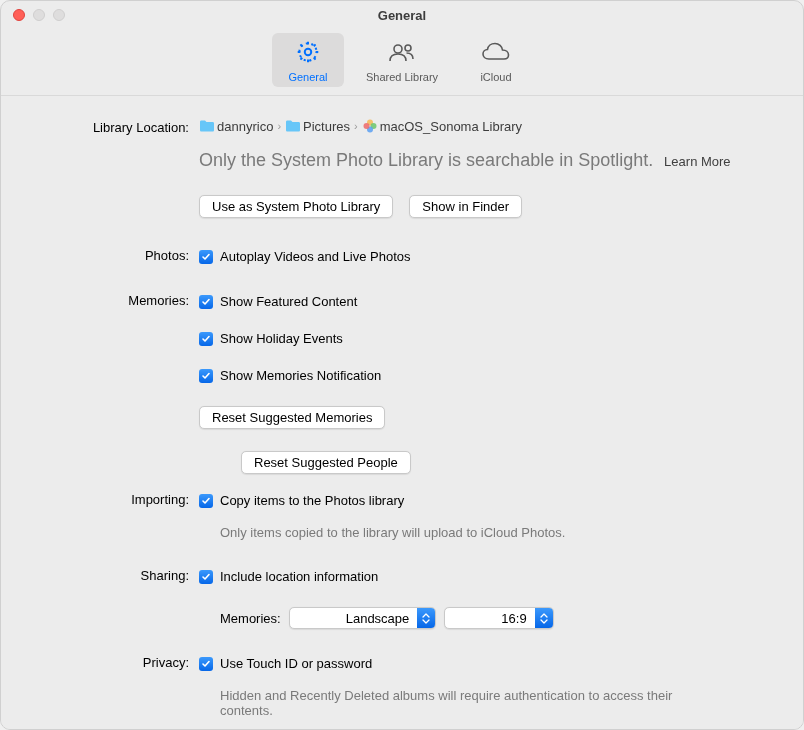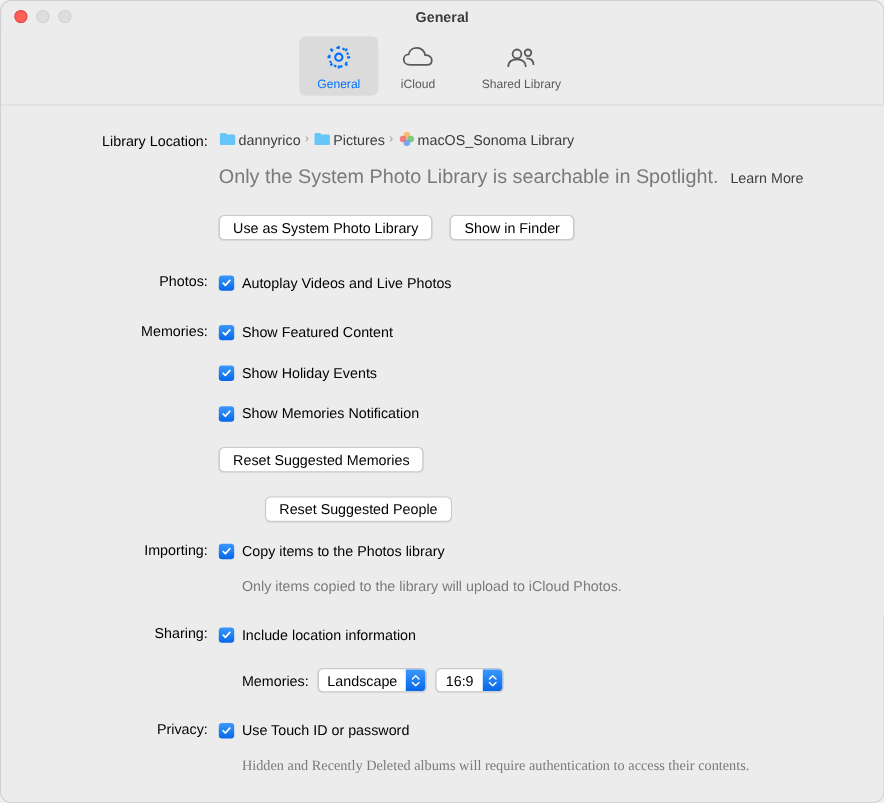--- a/index.html
+++ b/index.html
@@ -196,20 +196,21 @@
     .mac-select {
       display: flex;
       align-items: center;
       background: #fff;
       border: 0.5px solid #c9c9c9;
       border-radius: 5px;
       height: 22px;
       box-shadow: 0 0.5px 1px rgba(0,0,0,0.08);
       cursor: default;
       overflow: hidden;
+      padding-left: 48px;
     }
     .mac-select .sel-text {
       padding: 0 8px;
       font-size: 13px;
     }
     .mac-select .sel-arrows {
       width: 18px;
       height: 100%;
       background: linear-gradient(#3b99fc, #0667e8);
       display: flex;
@@ -241,41 +242,41 @@
 
     <div class="toolbar-item selected">
       <span>
         <svg width="26" height="26" viewBox="0 0 24 24" fill="none" stroke="#0070ff" stroke-width="1.8">
           <circle cx="12" cy="12" r="3"></circle>
           <path d="M12 2.5 L12 5 M12 19 L12 21.5 M2.5 12 L5 12 M19 12 L21.5 12 M5 5 L6.7 6.7 M17.3 17.3 L19 19 M5 19 L6.7 17.3 M17.3 6.7 L19 5"></path>
           <circle cx="12" cy="12" r="8" stroke-dasharray="2 3.2" stroke-dashoffset="1"></circle>
         </svg>
       </span>
       <span class="label">General</span>
-    </div>
-
-    <div class="toolbar-item">
-      <span>
-        <svg width="30" height="26" viewBox="0 0 30 22" fill="none" stroke="#5a5a5a" stroke-width="1.6">
-          <path d="M8 18 C4 18 2 15.5 2 13 C2 10.5 4 8.5 6.5 8.5 C7 5 10 2.5 14 2.5 C18 2.5 21 5.5 21.5 9 C25 9 27.5 11 27.5 14 C27.5 16.5 25.5 18 23 18 Z"></path>
-        </svg>
-      </span>
-      <span class="label">iCloud</span>
     </div>
 
     <div class="toolbar-item wide">
       <span>
         <svg width="30" height="26" viewBox="0 0 30 22" fill="none" stroke="#5a5a5a" stroke-width="1.6">
           <circle cx="11" cy="8" r="4"></circle>
           <path d="M3 20 C3 15 6.5 13 11 13 C15.5 13 19 15 19 20"></path>
           <circle cx="21" cy="7" r="3"></circle>
           <path d="M19.5 12 C23 12 26 13.5 26 18"></path>
         </svg>
       </span>
       <span class="label">Shared Library</span>
+    </div>
+
+    <div class="toolbar-item">
+      <span>
+        <svg width="30" height="26" viewBox="0 0 30 22" fill="none" stroke="#5a5a5a" stroke-width="1.6">
+          <path d="M8 18 C4 18 2 15.5 2 13 C2 10.5 4 8.5 6.5 8.5 C7 5 10 2.5 14 2.5 C18 2.5 21 5.5 21.5 9 C25 9 27.5 11 27.5 14 C27.5 16.5 25.5 18 23 18 Z"></path>
+        </svg>
+      </span>
+      <span class="label">iCloud</span>
     </div>
 
   </div>
 
   <div class="content">
 
     <div class="form-row">
       <div class="form-label">Library Location:</div>
       <div class="form-content">
         <div class="breadcrumb">
@@ -433,19 +434,19 @@
       <div class="form-label">Privacy:</div>
       <div class="form-content">
         <div class="checkbox-row">
           <span class="checkbox">
             <svg viewBox="0 0 10 10">
                 <path d="M2 5 L4 7 L8 2.5" stroke="#fff" stroke-width="1.6" fill="none" stroke-linecap="round" stroke-linejoin="round"></path>
               </svg>
           </span>
           <span class="cb-label">Use Touch ID or password</span>
         </div>
-        <div class="sub-caption" style="max-width:470px;font-family:Liberation Serif, serif;">Hidden and Recently Deleted albums will require authentication to access their contents.</div>
+        <div class="sub-caption" style="max-width:470px;">Hidden and Recently Deleted albums will require authentication to access their contents.</div>
       </div>
     </div>
 
   </div>
 
 </div>
 
 </body></html>

